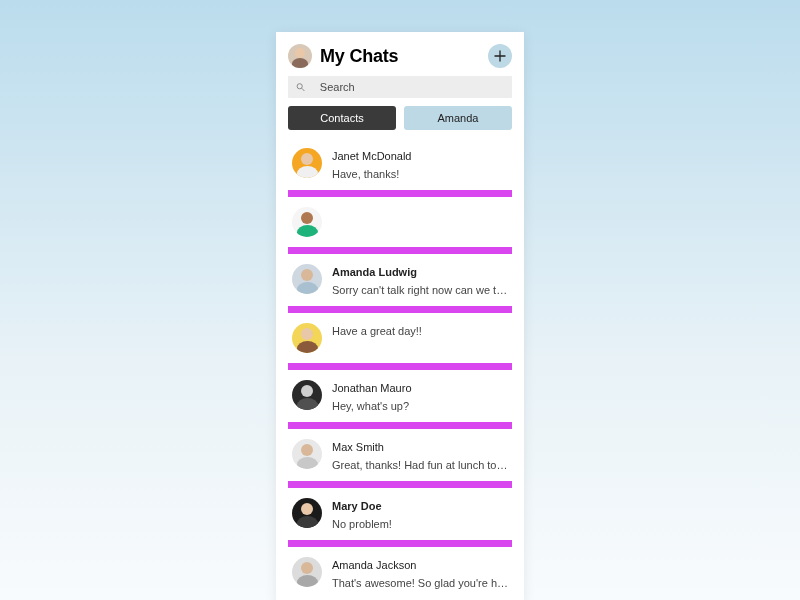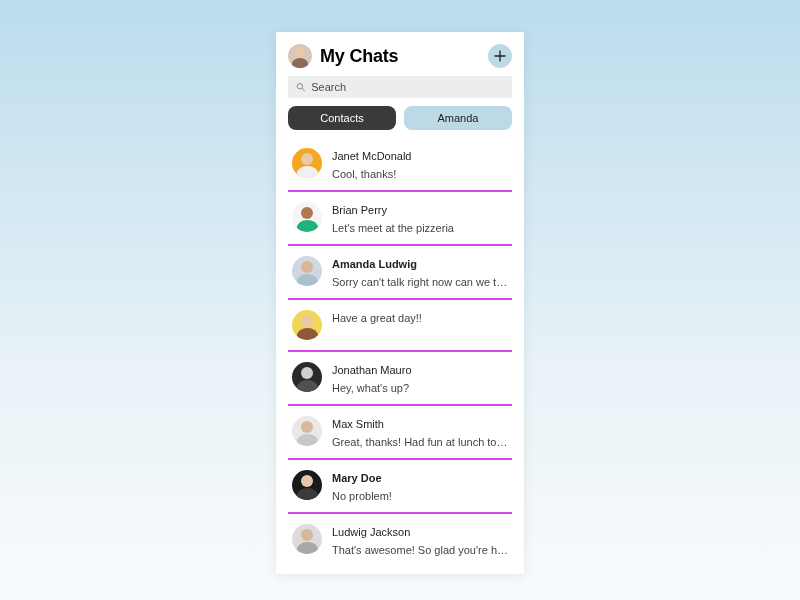--- a/index.html
+++ b/index.html
@@ -63,61 +63,61 @@
     color: #222;
   }
   .add-btn svg { width: 12px; height: 12px; }
   .search-bar {
     background: #ededed;
     border-radius: 1px;
     height: 22px;
     display: flex;
     align-items: center;
     padding: 0 8px;
-    gap: 6px;
+    gap: 15px;
     margin-bottom: 8px;
   }
   .search-bar .mag { width: 10px; height: 10px; opacity: 0.6; }
   .search-input {
     border: none; background: transparent;
     font-size: 11px;
     color: #333;
     outline: none;
     width: 100%;
   }
   .search-input::placeholder { color: #4a4a4a; }
   .tabs {
     display: flex;
     gap: 8px;
     margin-bottom: 8px;
   }
   .tab {
     flex: 1;
     height: 24px;
-    border-radius: 8px;
+    border-radius: 3px;
     font-size: 11px;
     display: flex;
     align-items: center;
     justify-content: center;
     border: none;
   }
   .tab.active {
     background: #3a3a3a;
     color: #fff;
   }
   .tab.inactive {
     background: #bcd9e5;
     color: #222;
   }
   .list { }
   .row {
     display: flex;
     gap: 10px;
     padding: 10px 0;
-    border-bottom: 2px solid #d946ef;
+    border-bottom: 7px solid #d946ef;
     align-items: flex-start;
   }
   .row:last-child { border-bottom: none; }
   .row-avatar {
     width: 30px; height: 30px;
     border-radius: 50%;
     flex-shrink: 0;
     margin-left: 4px;
     position: relative;
     overflow: hidden;
@@ -173,34 +173,30 @@
   <div class="list" id="chat-list">
       <div class="row">
         <div class="row-avatar" style="background: rgb(245, 166, 35);">
           <div class="avatar-inner">
             <div class="avatar-head" style="background:#e8c8a8"></div>
             <div class="avatar-body" style="background:#f0f0f0"></div>
           </div>
         </div>
         <div class="row-text">
           <div class="row-name">Janet McDonald</div>
-          <div class="row-msg">Cool, thanks!</div>
+          <div class="row-msg">Have, thanks!</div>
         </div>
       </div>
       <div class="row">
         <div class="row-avatar" style="background: rgb(245, 245, 245);">
           <div class="avatar-inner">
             <div class="avatar-head" style="background:#b07850"></div>
             <div class="avatar-body" style="background:#1db37a"></div>
           </div>
         </div>
-        <div class="row-text">
-          <div class="row-name">Brian Perry</div>
-          <div class="row-msg">Let's meet at the pizzeria</div>
-        </div>
       </div>
       <div class="row">
         <div class="row-avatar" style="background: rgb(207, 216, 224);">
           <div class="avatar-inner">
             <div class="avatar-head" style="background:#d8b898"></div>
             <div class="avatar-body" style="background:#a8c0d0"></div>
           </div>
         </div>
         <div class="row-text">
           <div class="row-name unread">Amanda Ludwig</div>
@@ -255,19 +251,19 @@
         </div>
       </div>
       <div class="row">
         <div class="row-avatar" style="background: rgb(220, 220, 220);">
           <div class="avatar-inner">
             <div class="avatar-head" style="background:#d8b898"></div>
             <div class="avatar-body" style="background:#a8a8a8"></div>
           </div>
         </div>
         <div class="row-text">
-          <div class="row-name">Ludwig Jackson</div>
+          <div class="row-name">Amanda Jackson</div>
           <div class="row-msg">That's awesome! So glad you're having a good time there</div>
         </div>
       </div>
     </div>
 
 </div>
 
 </body></html>

